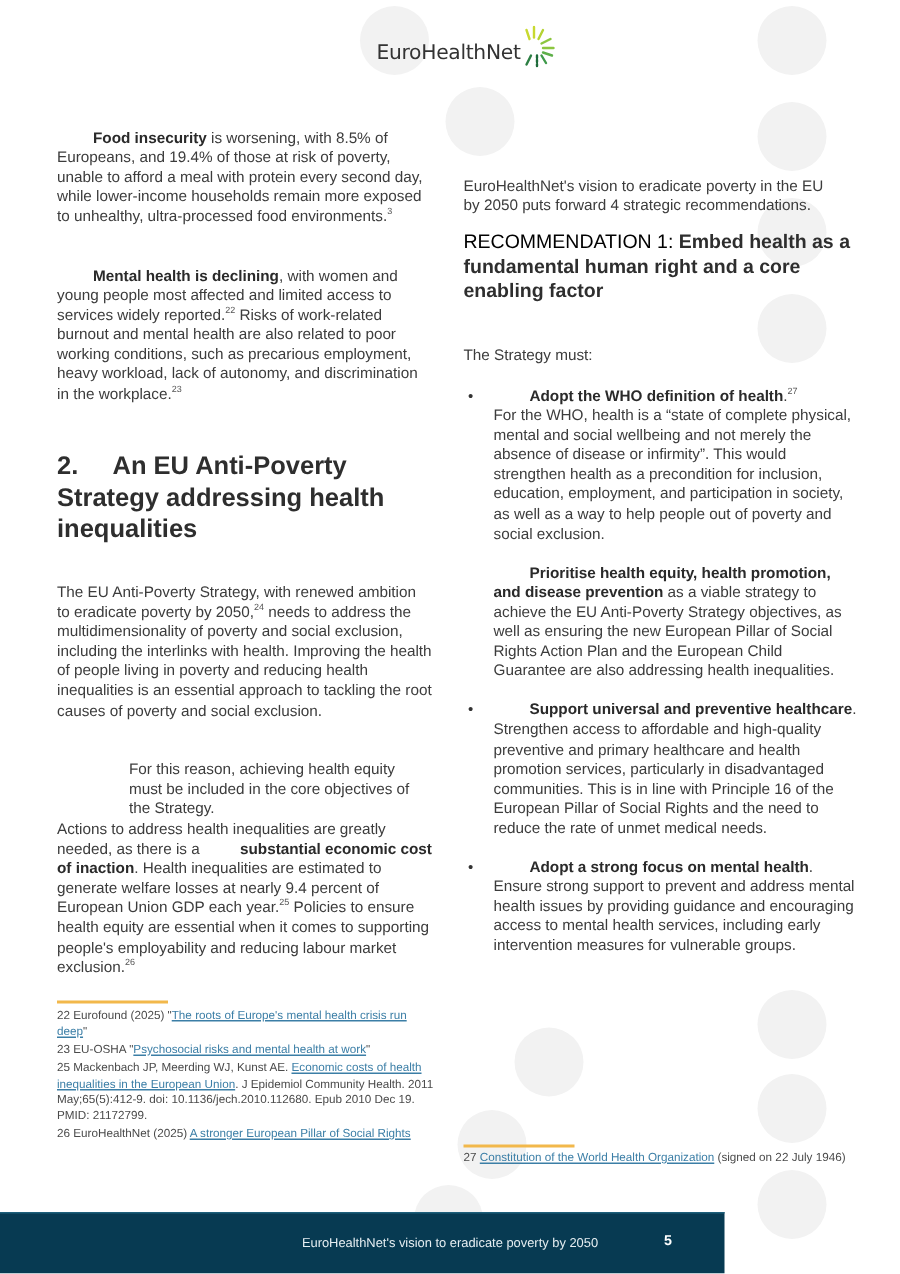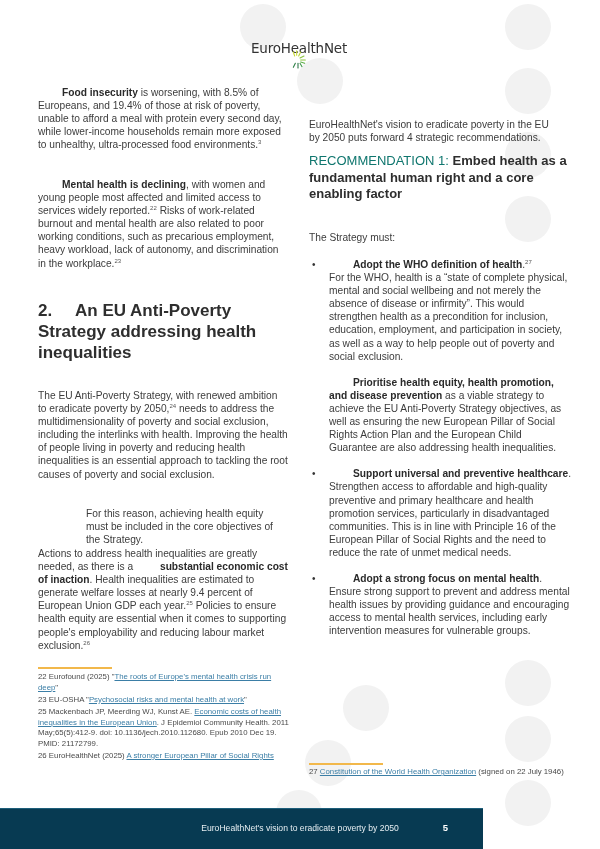--- a/index.html
+++ b/index.html
@@ -5,21 +5,21 @@
   * { box-sizing: border-box; margin: 0; padding: 0; }
   html, body { width: 600px; height: 849px; background: #ffffff; overflow: hidden; }
   body { position: relative; font-family: "Liberation Sans", "DejaVu Sans", sans-serif; color: #3a3a3a; }
 
   .bg-circles { position: absolute; inset: 0; z-index: 0; pointer-events: none; }
   .bg-circle { position: absolute; width: 46px; height: 46px; border-radius: 50%; background: #f2f2f2; }
 
   .page { position: relative; z-index: 1; width: 600px; height: 849px; }
 
   
-  .logo { position: absolute; left: 251px; top: 40px; height: 30px; display: flex; align-items: center; flex-direction: column; }
+  .logo { position: absolute; left: 251px; top: 20px; height: 30px; display: flex; align-items: center; }
   .logo-text { font-size: 13.5px; color: #333; letter-spacing: -0.2px; font-family: "DejaVu Sans", sans-serif; }
   .logo-burst { margin-left: -2px; margin-top: -6px; }
 
   
   .col { position: absolute; top: 0; }
   .col-left { left: 38px; width: 250px; }
   .col-right { left: 309px; width: 262px; }
 
   p.body { font-size: 10.2px; line-height: 13.1px; color: #3c3c3c; }
   p.body b { color: #2a2a2a; font-weight: bold; padding-left: 24px; }
@@ -37,21 +37,21 @@
   .p-actions { position: absolute; top: 547px; }
 
   .fn-rule { position: absolute; width: 74px; height: 1.5px; background: #f2b84b; }
   .footnotes { position: absolute; font-size: 7.8px; line-height: 10.6px; color: #4a4a4a; }
   .footnotes .fn { margin-bottom: 1.6px; }
   .footnotes a { color: #3b7ea6; text-decoration: underline; }
 
   
   .p-intro { position: absolute; top: 87px; }
   .rec-heading { position: absolute; top: 153px; font-size: 13px; line-height: 16.5px; font-weight: bold; color: #2e2e2e; }
-  .rec-heading .rec-label { color: #0f766e; font-weight: normal; }
+  .rec-heading .rec-label { color: #000000; font-weight: normal; }
   .p-must { position: absolute; top: 231px; }
 
   .bullets { position: absolute; top: 258px; width: 262px; }
   .bullet { position: relative; padding-left: 20px; margin-bottom: 13px; }
   .bullet .dot { position: absolute; left: 3px; top: 0; font-size: 10px; line-height: 13.1px; color: #333; }
   .bullet .sub { margin-top: 13px; }
 
   
   .footer { position: absolute; left: 0; bottom: 0; width: 483px; height: 41px; background: #073a52; border-top: 1px solid #1d5e7a; }
   .footer-title { position: absolute; left: 0; width: 600px; top: 14px; text-align: center; font-size: 8.6px; color: #e6eef2; }

